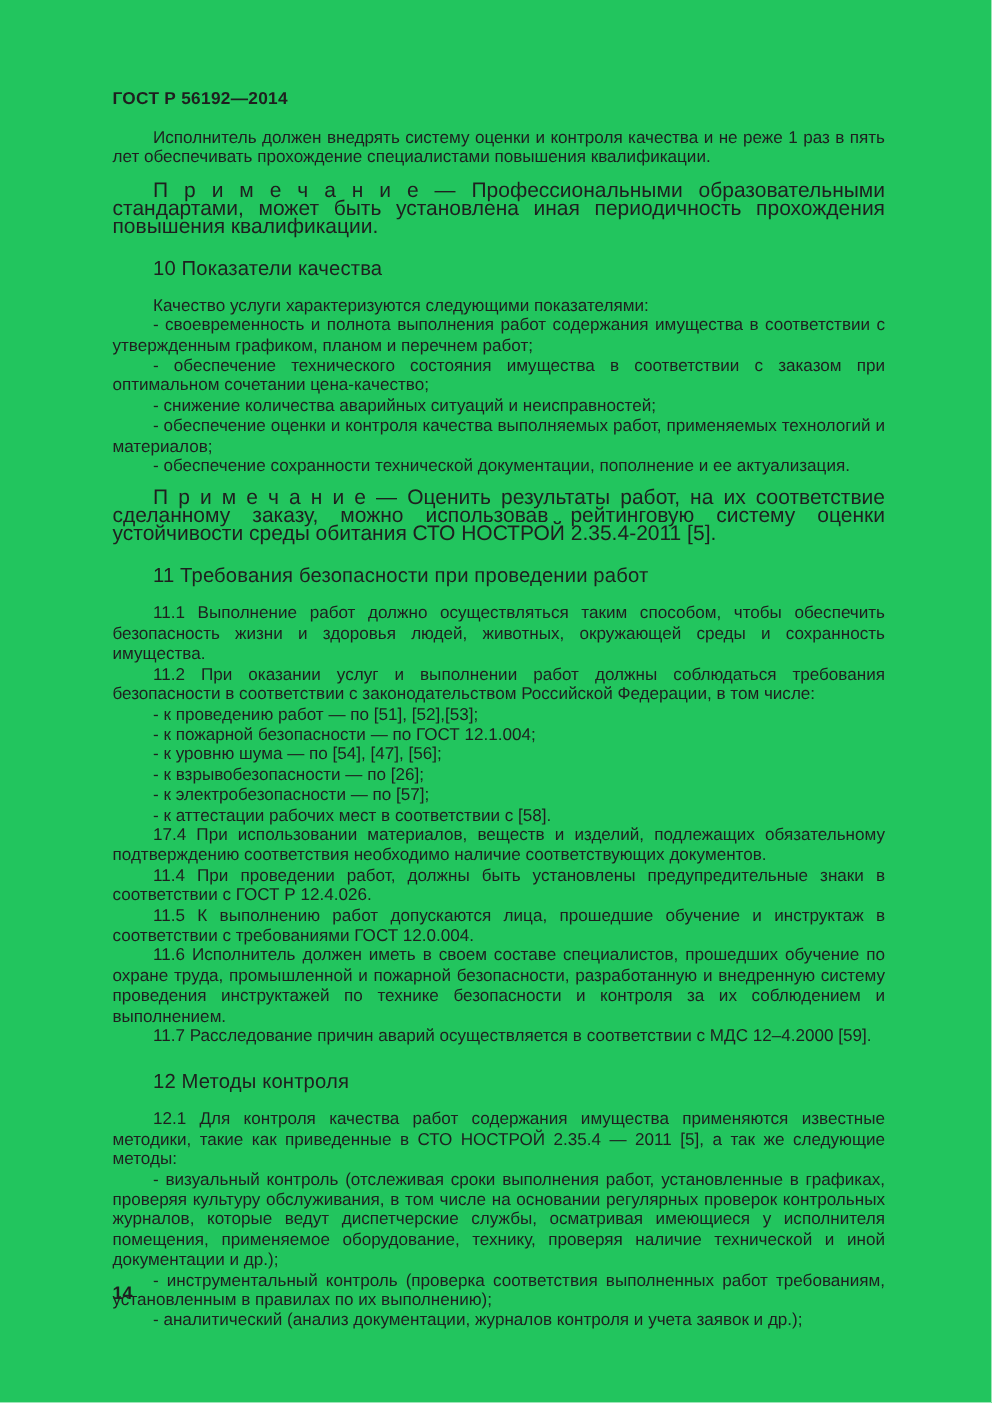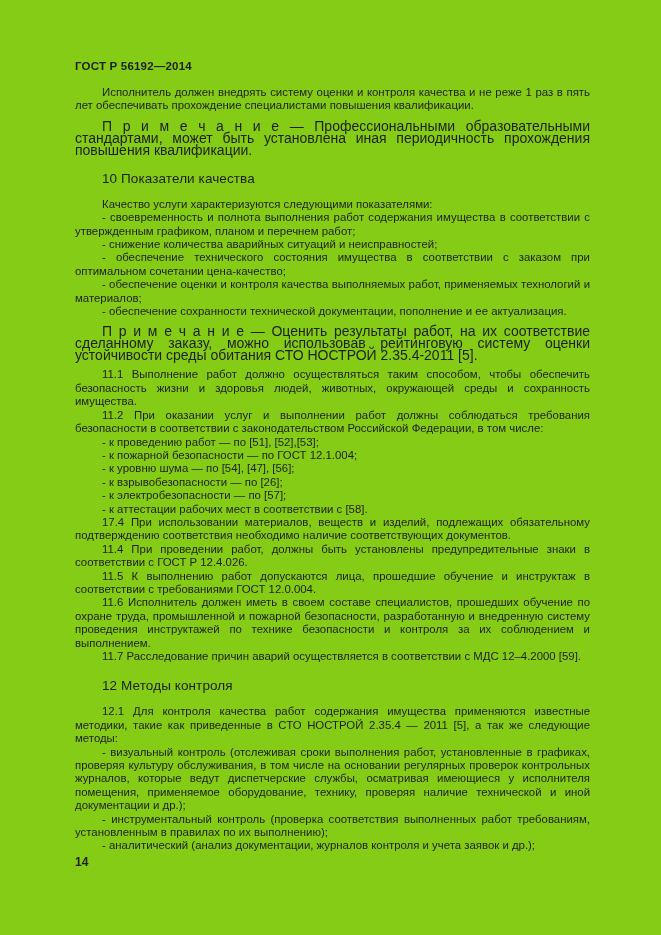--- a/index.html
+++ b/index.html
@@ -4,21 +4,21 @@
 <style>
   html, body {
     margin: 0;
     padding: 0;
     background: #ffffff;
   }
   .page {
     position: relative;
     width: 661px;
     height: 935px;
-    background: #84cc16;
+    background: #22c55e;
     font-family: "Liberation Sans", sans-serif;
     color: #1f1f1f;
     overflow: hidden;
   }
   .content {
     position: absolute;
     left: 75px;
     right: 71px;
     top: 60px;
   }
@@ -65,26 +65,27 @@
   <div class="content">
 
     <div class="doc-header">ГОСТ Р 56192—2014</div>
 
     <p class="body">Исполнитель должен внедрять систему оценки и контроля качества и не реже 1 раз в пять лет обеспечивать прохождение специалистами повышения квалификации.</p>
     <p class="note">П р и м е ч а н и е  — Профессиональными образовательными стандартами, может быть установлена иная периодичность прохождения повышения квалификации.</p>
 
     <h2 class="section-title">10 Показатели качества</h2>
     <p class="body">Качество услуги характеризуются следующими показателями:</p>
     <p class="body">- своевременность и полнота выполнения работ содержания имущества в соответствии с утвержденным графиком, планом и перечнем работ;</p>
+    <p class="body">- обеспечение технического состояния имущества в соответствии с заказом при оптимальном сочетании цена-качество;</p>
     <p class="body">- снижение количества аварийных ситуаций и неисправностей;</p>
-    <p class="body">- обеспечение технического состояния имущества в соответствии с заказом при оптимальном сочетании цена-качество;</p>
     <p class="body">- обеспечение оценки и контроля качества выполняемых работ, применяемых технологий и материалов;</p>
     <p class="body">- обеспечение сохранности технической документации, пополнение и ее актуализация.</p>
     <p class="note">П р и м е ч а н и е  — Оценить результаты работ, на их соответствие сделанному заказу, можно использовав рейтинговую систему оценки устойчивости среды обитания СТО НОСТРОЙ 2.35.4-2011 [5].</p>
 
+    <h2 class="section-title">11 Требования безопасности при проведении работ</h2>
     <p class="body">11.1 Выполнение работ должно осуществляться таким способом, чтобы обеспечить безопасность жизни и здоровья людей, животных, окружающей среды и сохранность имущества.</p>
     <p class="body">11.2 При оказании услуг и выполнении работ должны соблюдаться требования безопасности в соответствии с законодательством Российской Федерации, в том числе:</p>
     <p class="body">- к проведению работ — по [51], [52],[53];</p>
     <p class="body">- к пожарной безопасности — по ГОСТ 12.1.004;</p>
     <p class="body">- к уровню шума — по [54], [47], [56];</p>
     <p class="body">- к взрывобезопасности — по [26];</p>
     <p class="body">- к электробезопасности — по [57];</p>
     <p class="body">- к аттестации рабочих мест в соответствии с [58].</p>
     <p class="body">17.4 При использовании материалов, веществ и изделий, подлежащих обязательному подтверждению соответствия необходимо наличие соответствующих документов.</p>
     <p class="body">11.4 При проведении работ, должны быть установлены предупредительные знаки в соответствии с ГОСТ Р 12.4.026.</p>

